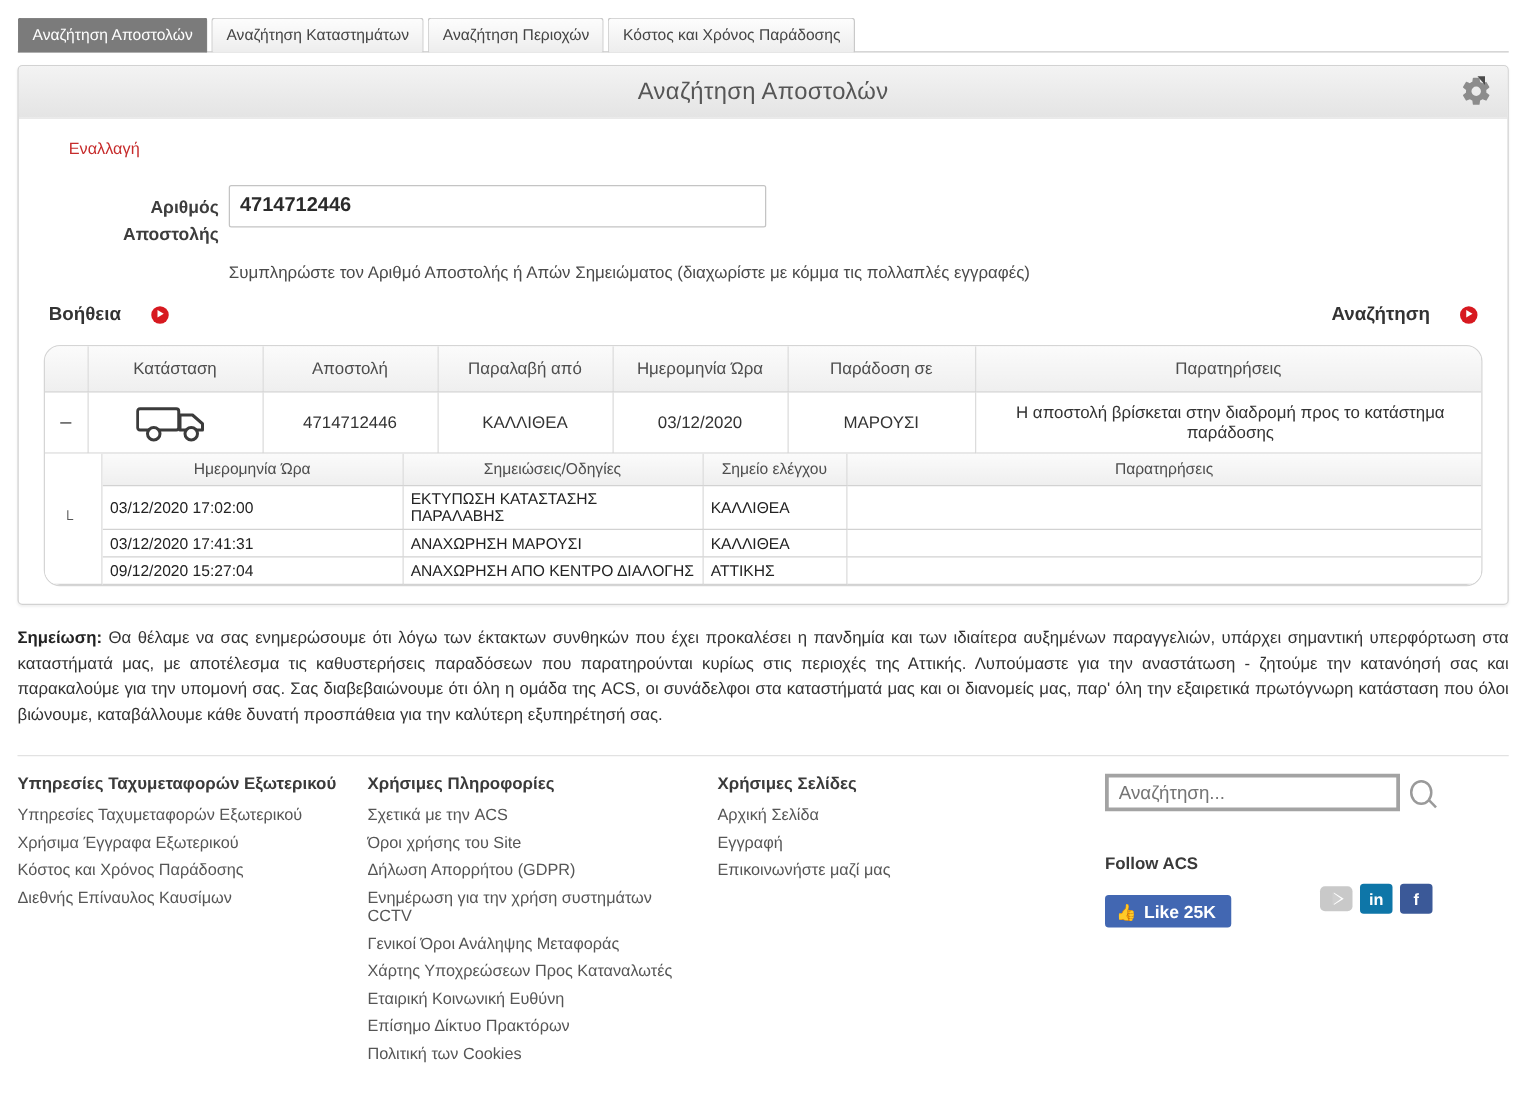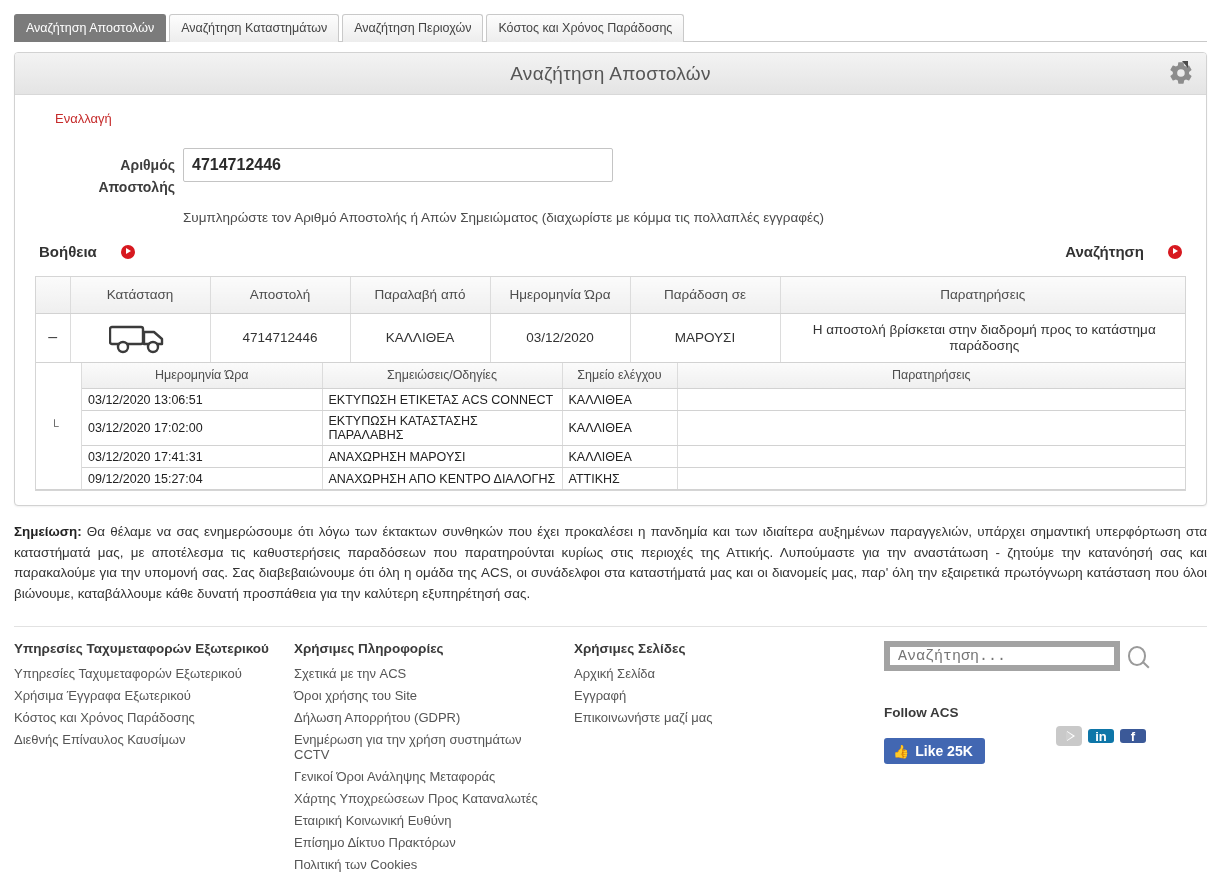--- a/index.html
+++ b/index.html
@@ -162,21 +162,21 @@
     left: 5px; top: 3.5px;
     border-left: 5px solid #fff;
     border-top: 3.5px solid transparent;
     border-bottom: 3.5px solid transparent;
   }
 
   
   .results {
     margin-top: 16px;
     border: 1px solid #d5d5d5;
-    border-radius: 0;
+    border-radius: 13px;
     overflow: hidden;
   }
   table { border-collapse: collapse; width: 100%; }
   .main-table th {
     background: linear-gradient(#fbfbfb, #efefef);
     border-right: 1px solid #dcdcdc;
     border-bottom: 1px solid #d2d2d2;
     font-size: 13.5px;
     font-weight: normal;
     color: #4d4d4d;
@@ -290,25 +290,25 @@
     cursor: pointer;
   }
   .search-wrap {
     display: flex;
     align-items: center;
     gap: 8px;
   }
   .footer-search {
     width: 258px;
     height: 30px;
-    border: 6px solid #a3a3a3;
+    border: 3px solid #a3a3a3;
     font-size: 15px;
     color: #777;
     padding: 2px 8px;
-    font-family: Liberation Mono, monospace;
+    font-family: Liberation Sans, sans-serif;
   }
   .mag {
     width: 20px; height: 20px;
     border: 2px solid #9a9a9a;
     border-radius: 50%;
     position: relative;
     display: inline-block;
     cursor: pointer;
   }
   .mag::after {
@@ -325,21 +325,21 @@
     color: #3a3a3a;
     margin: 34px 0 10px 0;
   }
   .socials {
     position: absolute;
     right: 18px;
     display: flex;
     gap: 6px;
   }
   .sq {
-    width: 26px; height: 14px;
+    width: 26px; height: 24px;
     display: inline-flex;
     align-items: center;
     justify-content: center;
     color: #fff;
     font-size: 13px;
     font-weight: bold;
     border-radius: 3px;
     cursor: pointer;
   }
   .sq.yt { background: #cfcfcf; color:#fff; position: relative; }
@@ -479,26 +479,20 @@
           <thead>
             <tr>
               <th style="width:240px">Ημερομηνία Ώρα</th>
               <th style="width:240px">Σημειώσεις/Οδηγίες</th>
               <th style="width:115px">Σημείο ελέγχου</th>
               <th>Παρατηρήσεις</th>
             </tr>
           </thead>
           <tbody>
             <tr>
-              <td>03/12/2020 13:06:51</td>
-              <td>ΕΚΤΥΠΩΣΗ ΕΤΙΚΕΤΑΣ ACS CONNECT</td>
-              <td>ΚΑΛΛΙΘΕΑ</td>
-              <td></td>
-            </tr>
-            <tr>
               <td>03/12/2020 17:02:00</td>
               <td>ΕΚΤΥΠΩΣΗ ΚΑΤΑΣΤΑΣΗΣ ΠΑΡΑΛΑΒΗΣ</td>
               <td>ΚΑΛΛΙΘΕΑ</td>
               <td></td>
             </tr>
             <tr>
               <td>03/12/2020 17:41:31</td>
               <td>ΑΝΑΧΩΡΗΣΗ ΜΑΡΟΥΣΙ</td>
               <td>ΚΑΛΛΙΘΕΑ</td>
               <td></td>

